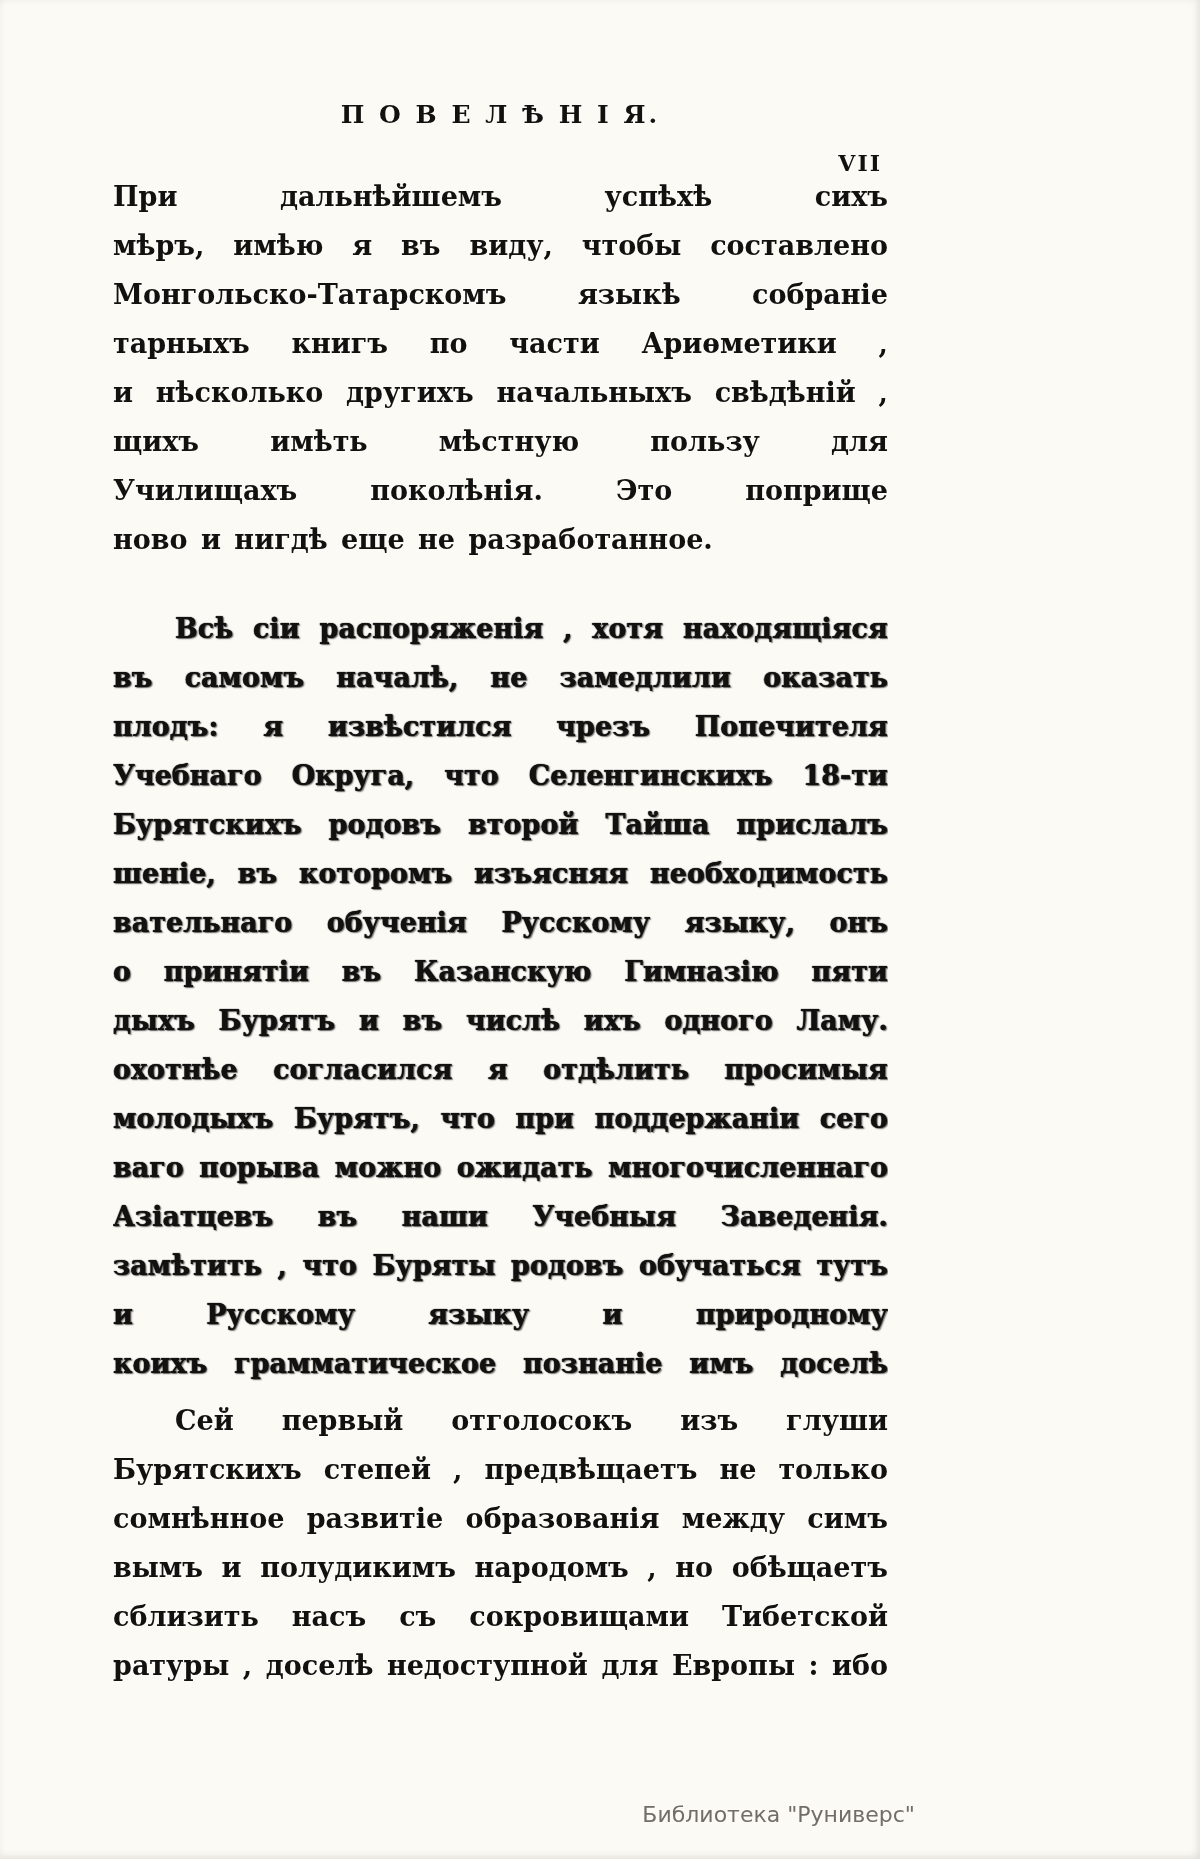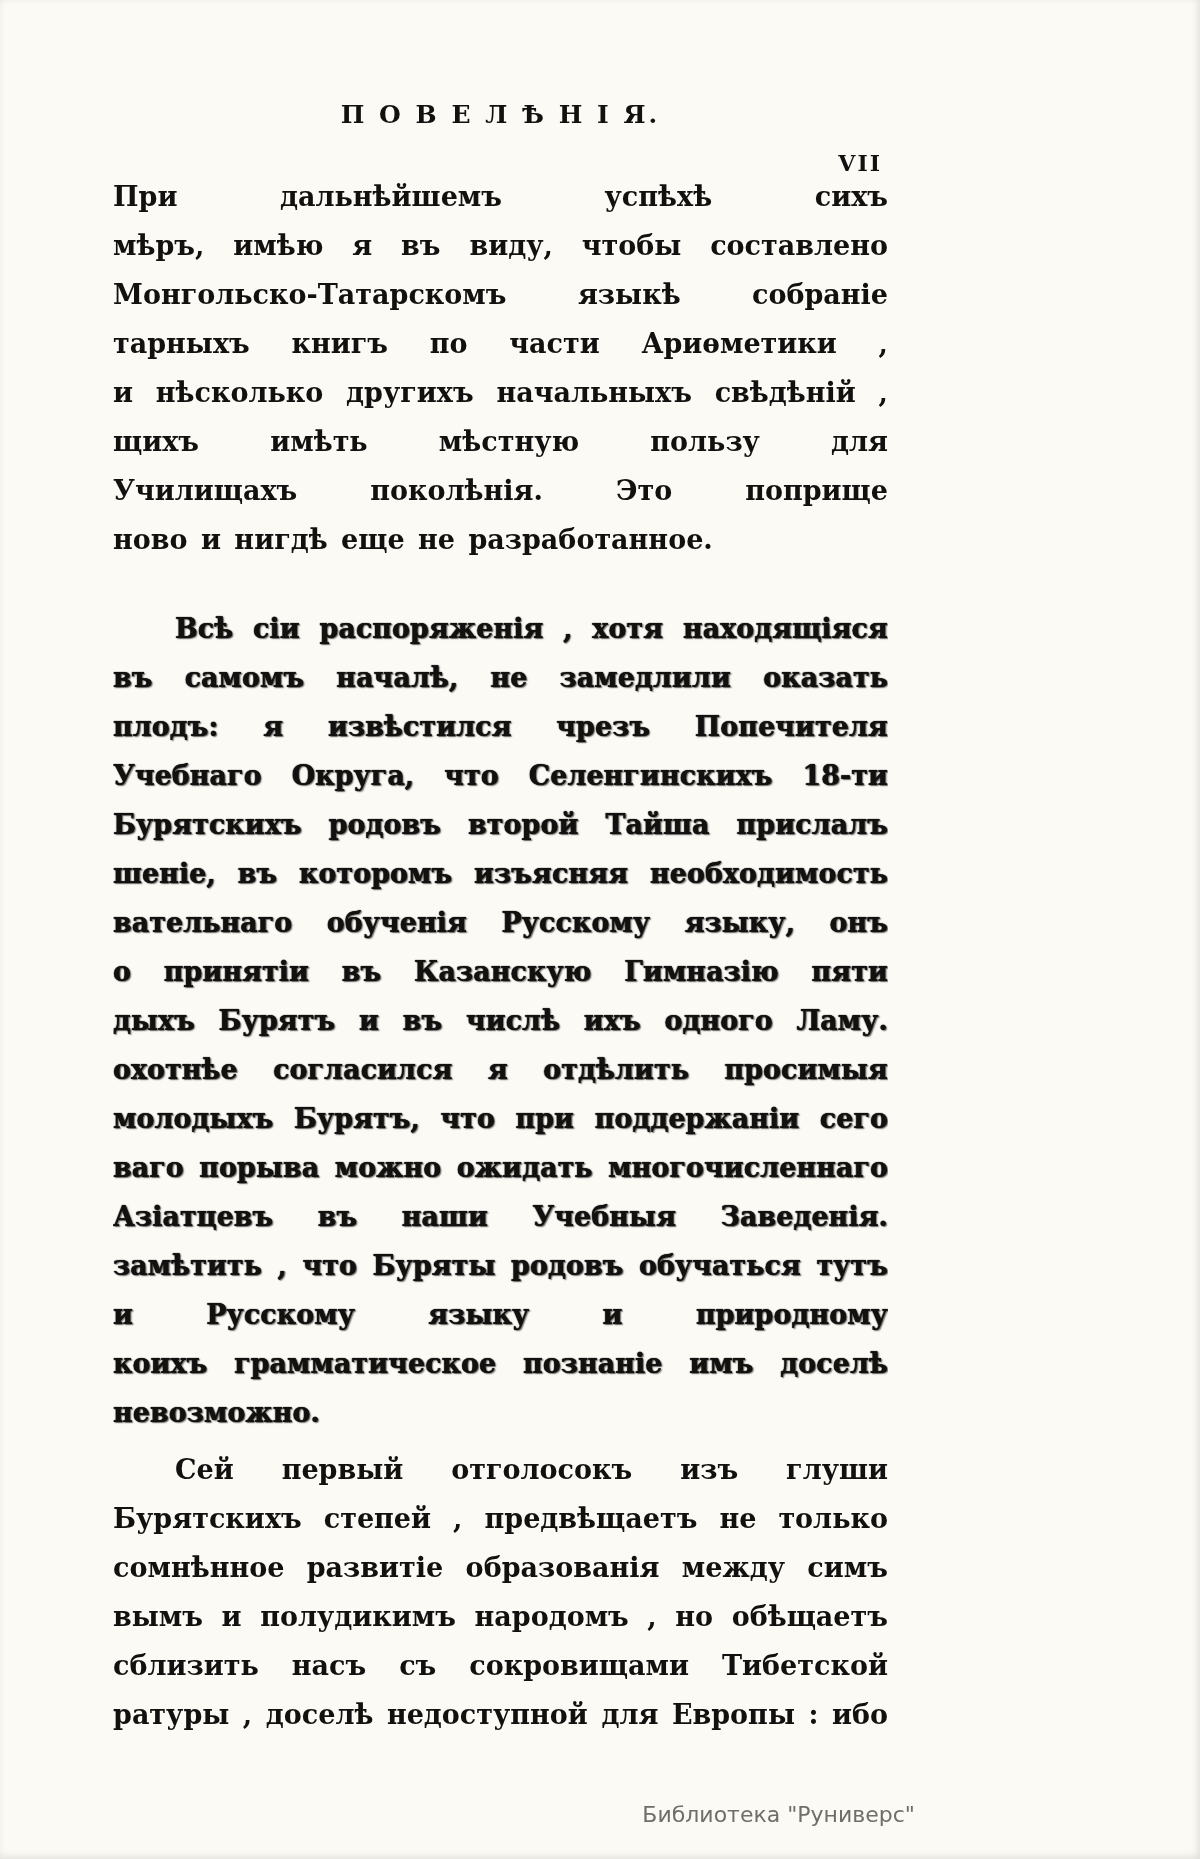--- a/index.html
+++ b/index.html
@@ -113,21 +113,20 @@
       <div class="line">вательнаго обученія Русскому языку, онъ проситъ</div>
       <div class="line">о принятіи въ Казанскую Гимназію пяти моло-</div>
       <div class="line">дыхъ Бурятъ и въ числѣ ихъ одного Ламу. Тѣмъ</div>
       <div class="line">охотнѣе согласился я отдѣлить просимыя мѣста для</div>
       <div class="line">молодыхъ Бурятъ, что при поддержаніи сего пер-</div>
       <div class="line">ваго порыва можно ожидать многочисленнаго прилива</div>
       <div class="line">Азіатцевъ въ наши Учебныя Заведенія. Слѣдуетъ</div>
       <div class="line">замѣтить , что Буряты родовъ обучаться тутъ</div>
       <div class="line">и Русскому языку и природному Монгольскому,</div>
       <div class="line">коихъ грамматическое познаніе имъ доселѣ было</div>
-      <div class="line no-just">невозможно.</div>
     </div>
 
     <div class="para p3">
       <div class="line indent">Сей первый отголосокъ изъ глуши Монголо-</div>
       <div class="line">Бурятскихъ степей , предвѣщаетъ не только не-</div>
       <div class="line">сомнѣнное развитіе образованія между симъ коче-</div>
       <div class="line">вымъ и полудикимъ народомъ , но обѣщаетъ еще</div>
       <div class="line">сблизить насъ съ сокровищами Тибетской Лите-</div>
       <div class="line">ратуры , доселѣ недоступной для Европы : ибо въ</div>
     </div>

